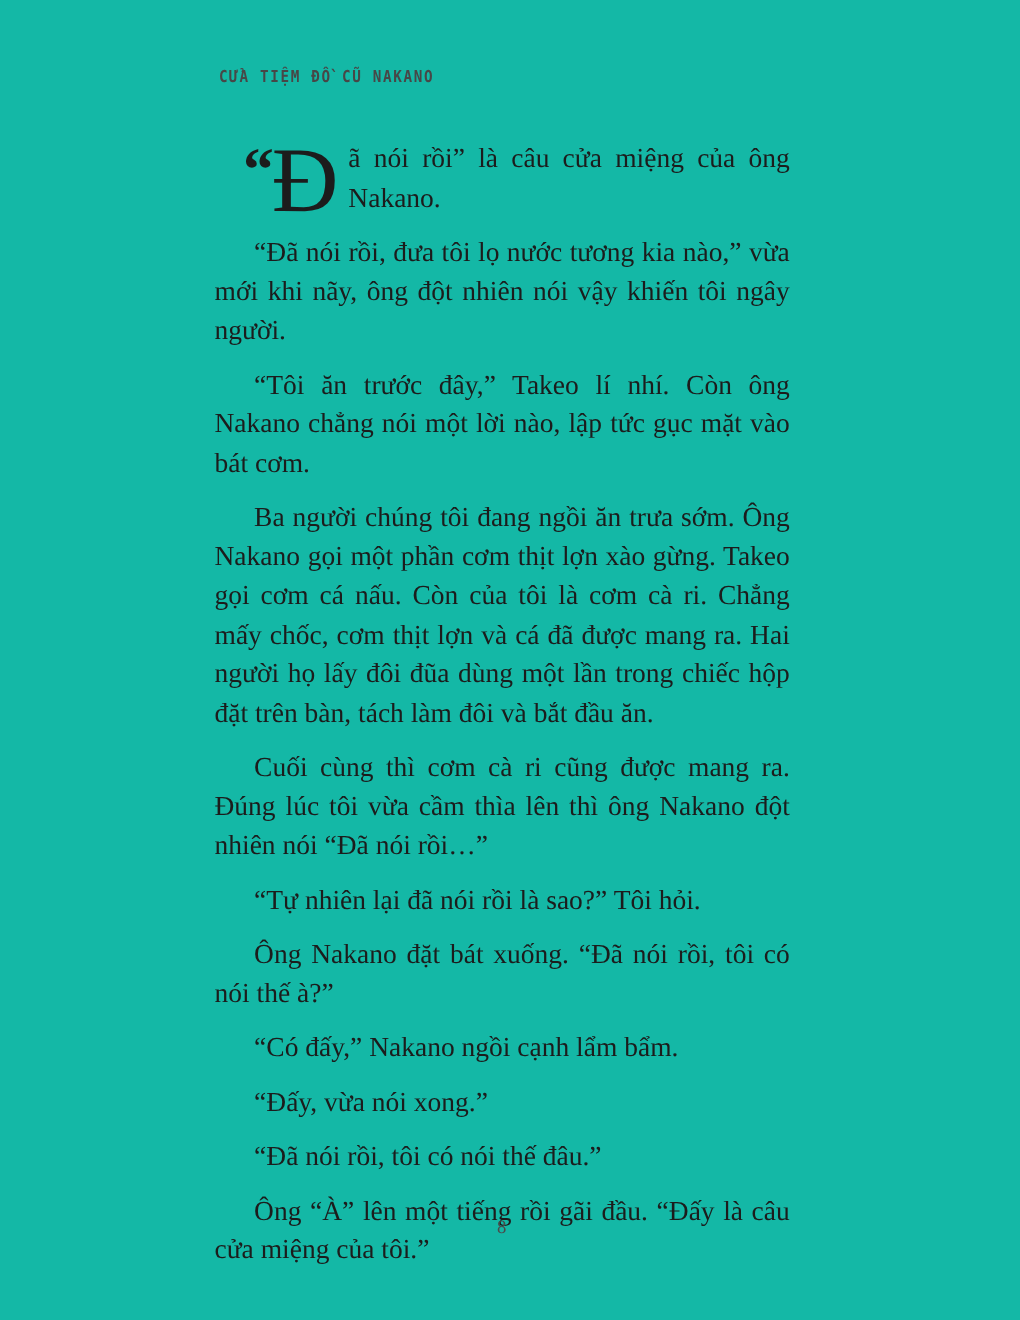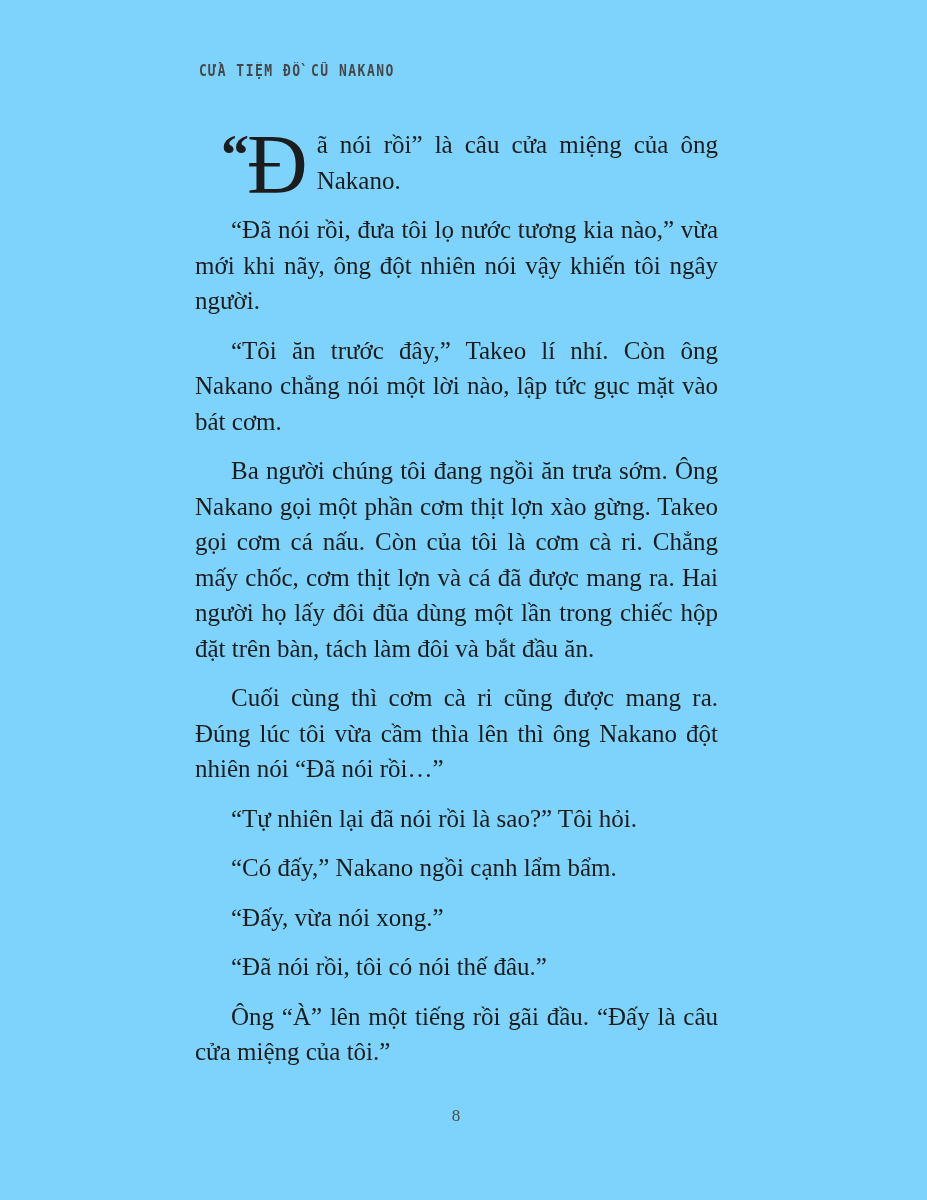--- a/index.html
+++ b/index.html
@@ -4,21 +4,21 @@
 <style>
   html, body {
     margin: 0;
     padding: 0;
     background: #ffffff;
   }
   .page {
     position: relative;
     width: 927px;
     height: 1200px;
-    background: #7dd3fc;
+    background: #14b8a6;
     overflow: hidden;
     font-family: "Liberation Serif", serif;
     color: #1c1c1c;
   }
   .running-header {
     position: absolute;
     left: 199px;
     top: 62px;
     font-family: "DejaVu Sans Mono", monospace;
     font-weight: bold;
@@ -90,20 +90,21 @@
 
     <p class="opening-para">
       <span class="dropcap-wrap"><span class="dc-quote">“</span><span class="dc-letter">Đ</span></span><span>ã nói rồi” là câu cửa miệng của ông Nakano.</span>
     </p>
 
     <p>“Đã nói rồi, đưa tôi lọ nước tương kia nào,” vừa mới khi nãy, ông đột nhiên nói vậy khiến tôi ngây người.</p>
     <p>“Tôi ăn trước đây,” Takeo lí nhí. Còn ông Nakano chẳng nói một lời nào, lập tức gục mặt vào bát cơm.</p>
     <p>Ba người chúng tôi đang ngồi ăn trưa sớm. Ông Nakano gọi một phần cơm thịt lợn xào gừng. Takeo gọi cơm cá nấu. Còn của tôi là cơm cà ri. Chẳng mấy chốc, cơm thịt lợn và cá đã được mang ra. Hai người họ lấy đôi đũa dùng một lần trong chiếc hộp đặt trên bàn, tách làm đôi và bắt đầu ăn.</p>
     <p>Cuối cùng thì cơm cà ri cũng được mang ra. Đúng lúc tôi vừa cầm thìa lên thì ông Nakano đột nhiên nói “Đã nói rồi…”</p>
     <p>“Tự nhiên lại đã nói rồi là sao?” Tôi hỏi.</p>
+    <p>Ông Nakano đặt bát xuống. “Đã nói rồi, tôi có nói thế à?”</p>
     <p>“Có đấy,” Nakano ngồi cạnh lẩm bẩm.</p>
     <p>“Đấy, vừa nói xong.”</p>
     <p>“Đã nói rồi, tôi có nói thế đâu.”</p>
     <p>Ông “À” lên một tiếng rồi gãi đầu. “Đấy là câu cửa miệng của tôi.”</p>
 
   </div>
 
   <div class="page-number">8</div>
 
 </div>

